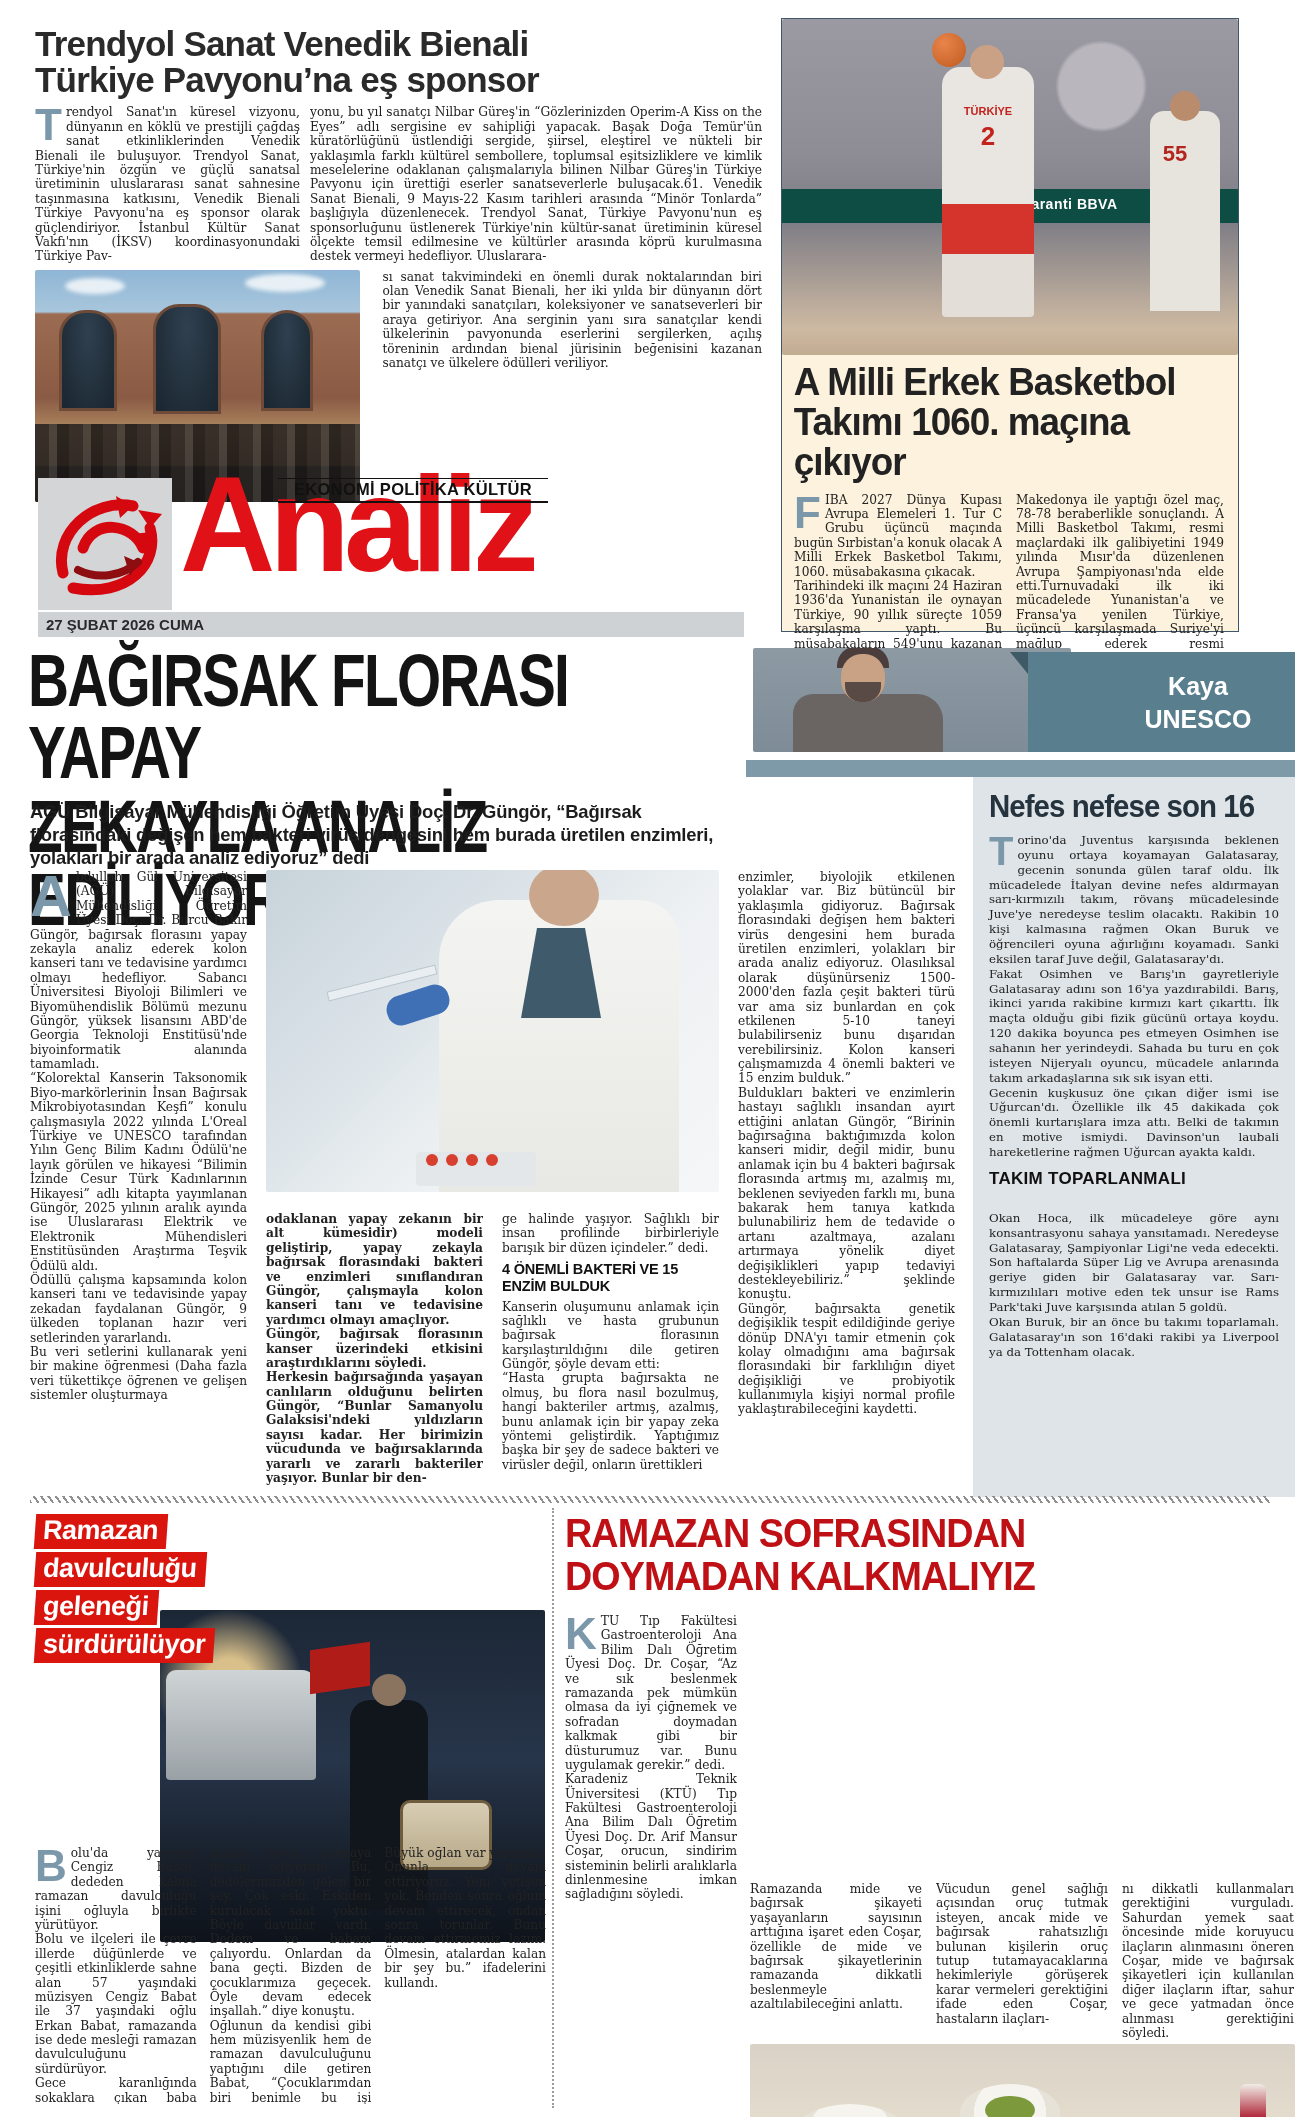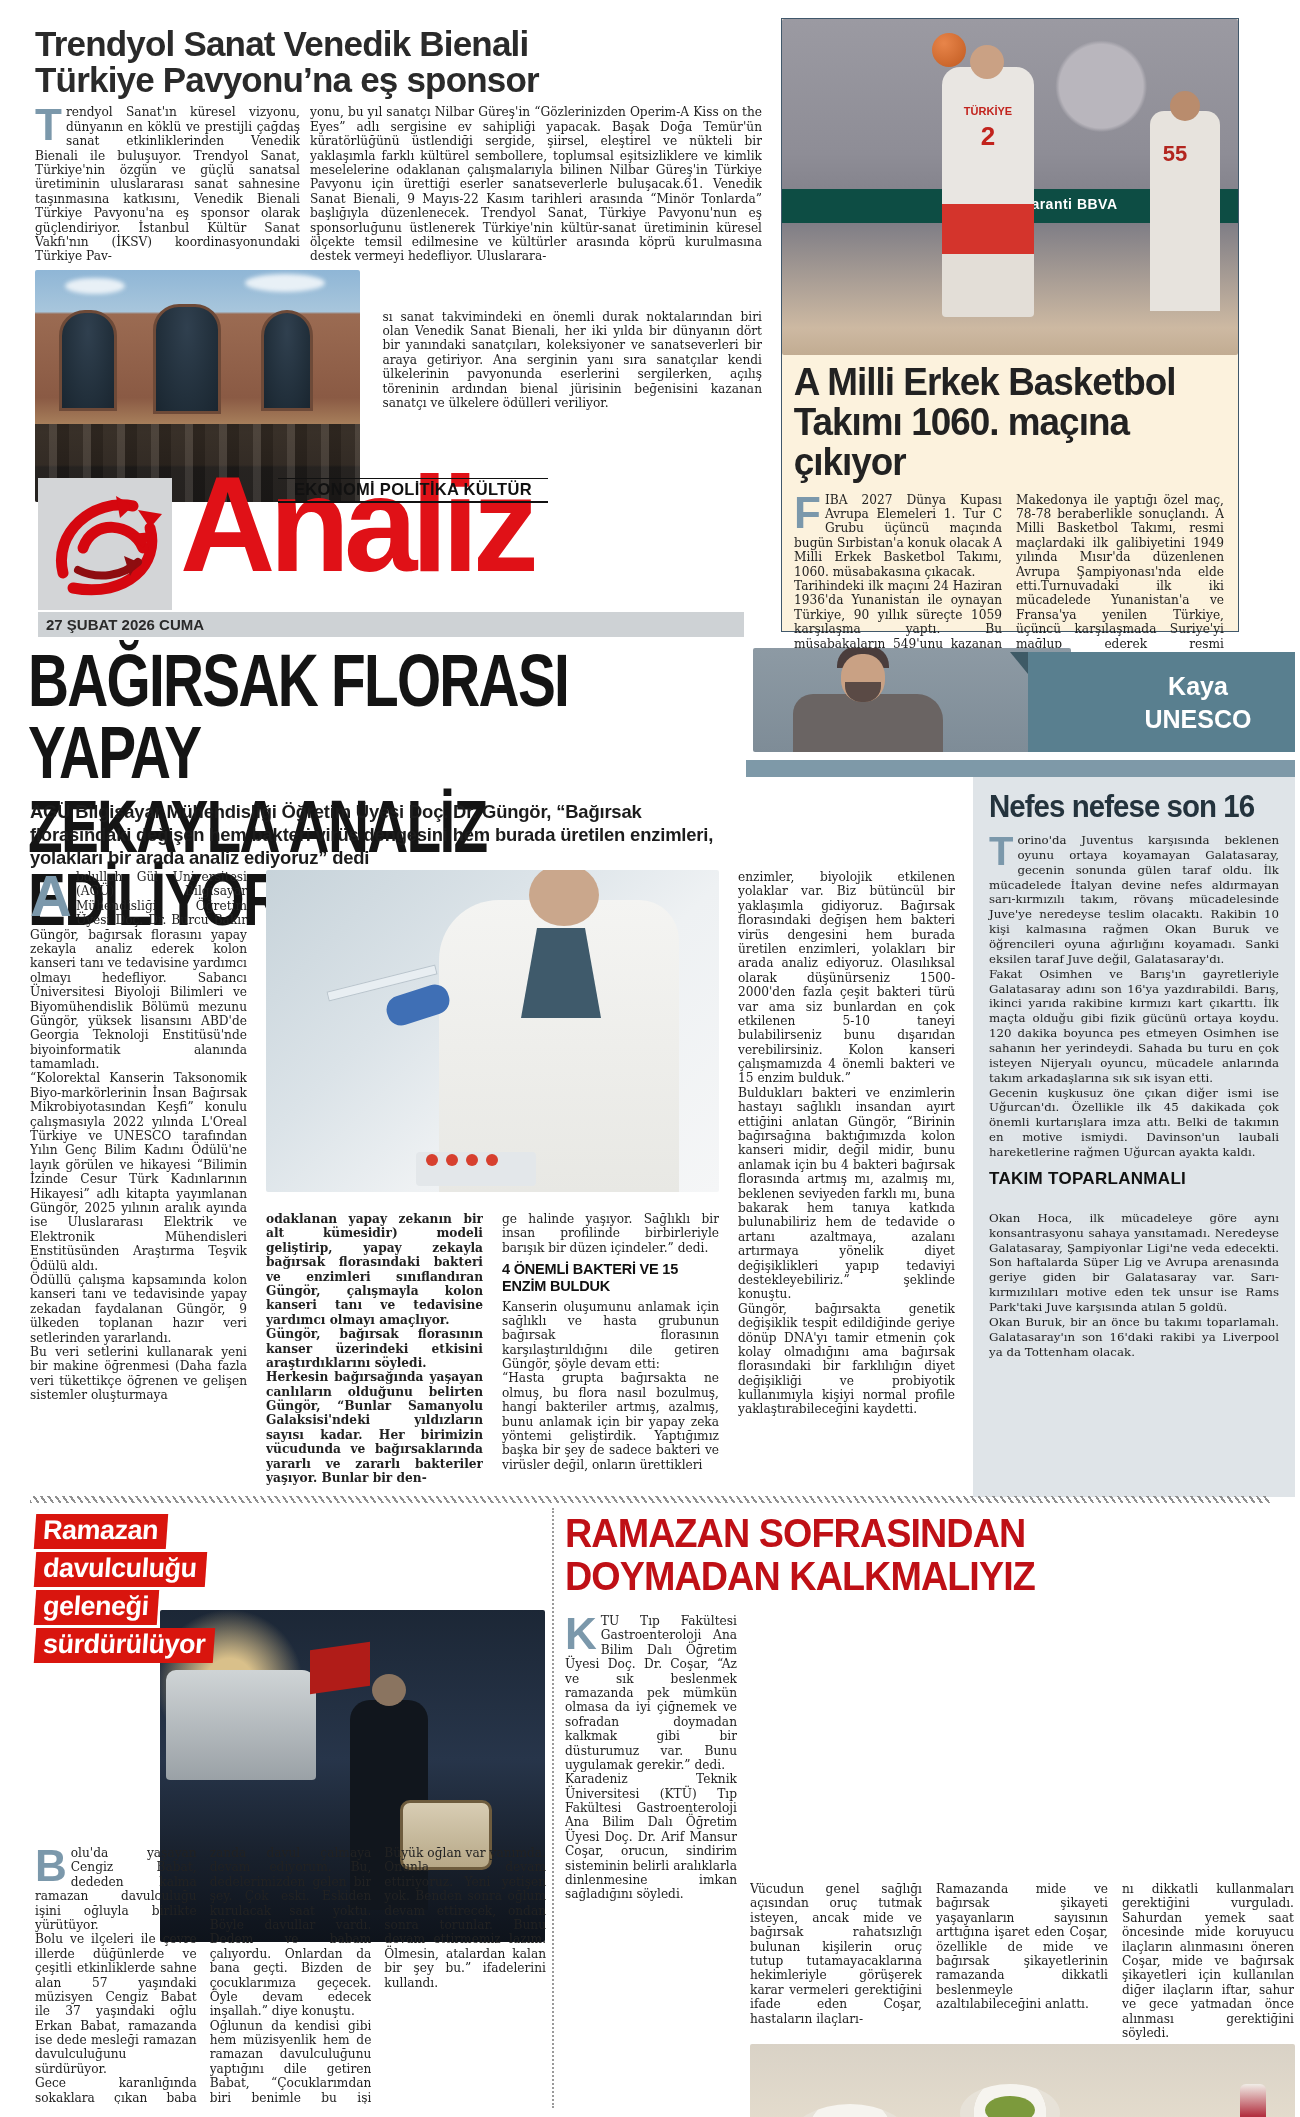--- a/index.html
+++ b/index.html
@@ -12,21 +12,21 @@
            color:#7b98ab;font-size:44px;line-height:0.82;padding:2px 4px 0 0;}
   .dropcap.big{font-size:58px;}
   h1,h2,h3{margin:0;font-family:"Liberation Sans",sans-serif;}
   .hl-black{color:#161616;}
   
   #a1{left:35px;top:26px;width:727px;}
   #a1 .hl{font-size:35px;font-weight:bold;letter-spacing:-0.8px;line-height:1.02;color:#2a2a2a;}
   #a1 .row{display:flex;gap:10px;}
   #a1 .c1{width:265px;}
   #a1 .c2{width:452px;}
-  #a1 .c2b{width:385px;margin-top:40px;}
+  #a1 .c2b{width:385px;}
   .photo{position:relative;overflow:hidden;border-radius:2px;}
   
   #venice{width:330px;height:232px;background:linear-gradient(180deg,#8fb6d6 0%,#a8c6dc 18%,#9b6b52 19%,#8a5a44 55%,#b08a62 70%,#8d6b4c 84%,#3a3530 85%,#2e2a26 100%);}
   #venice .arch{position:absolute;top:40px;width:52px;height:95px;background:radial-gradient(ellipse at 50% 20%,#30404f 0%,#22303c 60%,#1a2630 100%);border-radius:26px 26px 0 0;border:3px solid #6e4a38;}
   #venice .cloud{position:absolute;background:#e8f0f6;border-radius:50%;filter:blur(2px);}
   #venice .crowd{position:absolute;bottom:0;left:0;right:0;height:78px;
      background:repeating-linear-gradient(90deg,#23201e 0 14px,#3c3835 14px 22px,#161413 22px 34px);opacity:.85;}
   
   #bb{left:781px;top:18px;width:458px;height:614px;background:#fcf2dd;border:1px solid #41586b;box-sizing:border-box;}
   #bbphoto{width:456px;height:336px;background:
@@ -296,18 +296,18 @@
     <div class="plate" style="left:210px;top:40px;width:100px;height:58px;"></div>
 
     <div class="food" style="left:235px;top:52px;width:50px;height:28px;background:#7c9a3c;"></div>
 
     <div class="glass" style="left:490px;top:40px;"></div>
 
   </div>
   <div id="sofra-c1" class="abs body-txt just"><span class="dropcap">K</span><span>TÜ Tıp Fakültesi Gastroenteroloji Ana Bilim Dalı Öğretim Üyesi Doç. Dr. Coşar, “Az ve sık beslenmek ramazanda pek mümkün olmasa da iyi çiğnemek ve sofradan doymadan kalkmak gibi bir düsturumuz var. Bunu uygulamak gerekir.” dedi.
 Karadeniz Teknik Üniversitesi (KTÜ) Tıp Fakültesi Gastroenteroloji Ana Bilim Dalı Öğretim Üyesi Doç. Dr. Arif Mansur Coşar, orucun, sindirim sisteminin belirli aralıklarla dinlenmesine imkan sağladığını söyledi.</span></div>
   <div id="sofra-cols" class="abs">
+    <div class="col body-txt just">Ramazanda mide ve bağırsak şikayeti yaşayanların sayısının arttığına işaret eden Coşar, özellikle de mide ve bağırsak şikayetlerinin ramazanda dikkatli beslenmeyle azaltılabileceğini anlattı.</div>
     <div class="col body-txt just">Vücudun genel sağlığı açısından oruç tutmak isteyen, ancak mide ve bağırsak rahatsızlığı bulunan kişilerin oruç tutup tutamayacaklarına hekimleriyle görüşerek karar vermeleri gerektiğini ifade eden Coşar, hastaların ilaçları-</div>
-    <div class="col body-txt just">Ramazanda mide ve bağırsak şikayeti yaşayanların sayısının arttığına işaret eden Coşar, özellikle de mide ve bağırsak şikayetlerinin ramazanda dikkatli beslenmeyle azaltılabileceğini anlattı.</div>
     <div class="col body-txt just">nı dikkatli kullanmaları gerektiğini vurguladı. Sahurdan yemek saat öncesinde mide koruyucu ilaçların alınmasını öneren Coşar, mide ve bağırsak şikayetleri için kullanılan diğer ilaçların iftar, sahur ve gece yatmadan önce alınması gerektiğini söyledi.</div>
   </div>
 
 </div>
 
 </body></html>

